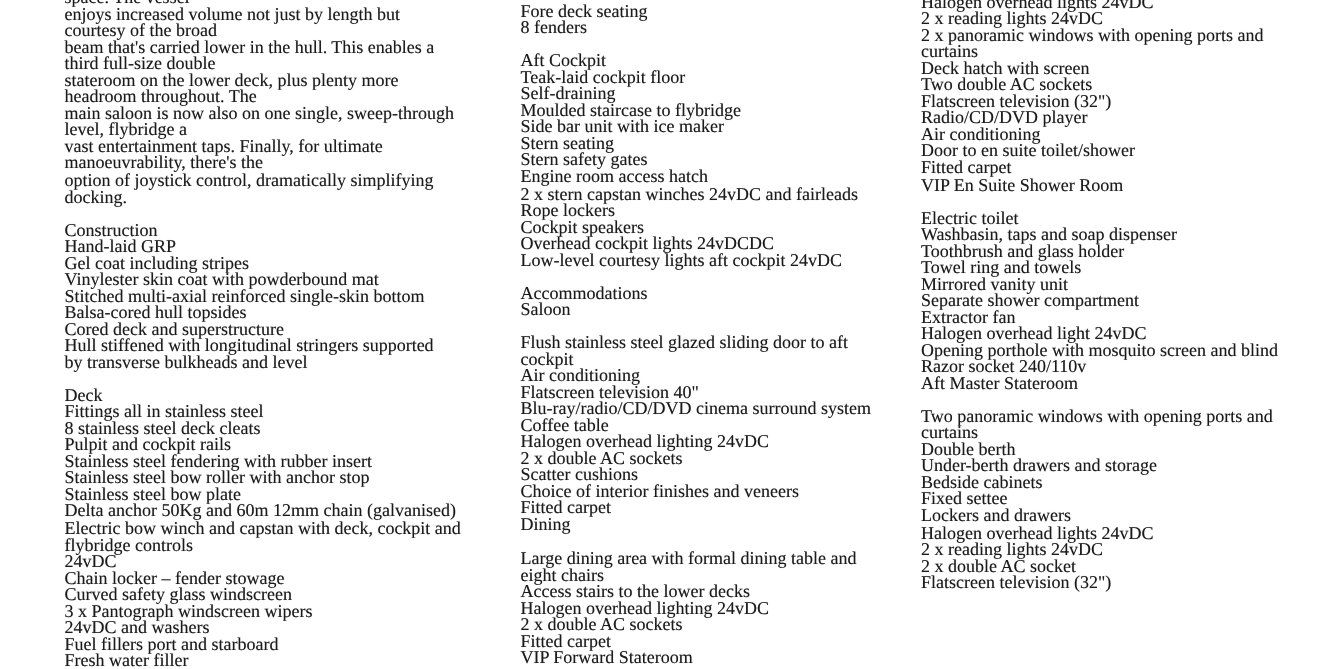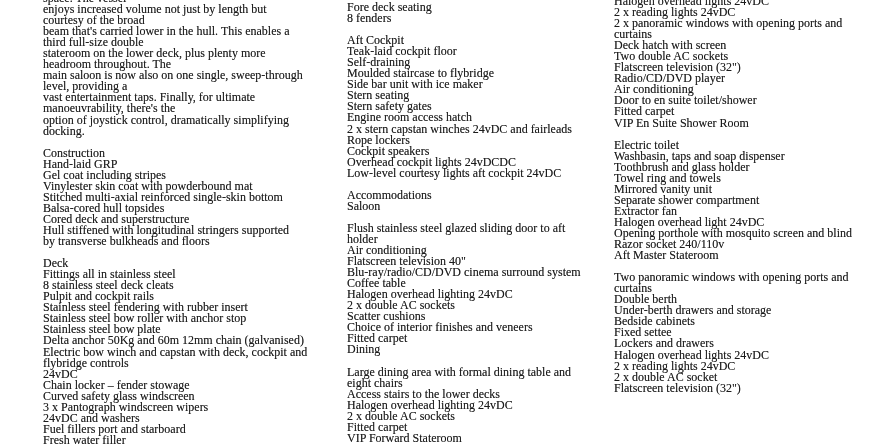--- a/index.html
+++ b/index.html
@@ -37,35 +37,35 @@
 <div class="page">
   <div class="col col-left">
       <div class="line">space. The vessel</div>
       <div class="line">enjoys increased volume not just by length but</div>
       <div class="line">courtesy of the broad</div>
       <div class="line">beam that's carried lower in the hull. This enables a</div>
       <div class="line">third full-size double</div>
       <div class="line">stateroom on the lower deck, plus plenty more</div>
       <div class="line">headroom throughout. The</div>
       <div class="line">main saloon is now also on one single, sweep-through</div>
-      <div class="line">level, providing a</div>
+      <div class="line">level, flybridge a</div>
       <div class="line">vast entertainment taps. Finally, for ultimate</div>
       <div class="line">manoeuvrability, there's the</div>
       <div class="line">option of joystick control, dramatically simplifying</div>
       <div class="line">docking.</div>
       <div class="line"></div>
       <div class="line">Construction</div>
       <div class="line">Hand-laid GRP</div>
       <div class="line">Gel coat including stripes</div>
       <div class="line">Vinylester skin coat with powderbound mat</div>
       <div class="line">Stitched multi-axial reinforced single-skin bottom</div>
       <div class="line">Balsa-cored hull topsides</div>
       <div class="line">Cored deck and superstructure</div>
       <div class="line">Hull stiffened with longitudinal stringers supported</div>
-      <div class="line">by transverse bulkheads and floors</div>
+      <div class="line">by transverse bulkheads and level</div>
       <div class="line"></div>
       <div class="line">Deck</div>
       <div class="line">Fittings all in stainless steel</div>
       <div class="line">8 stainless steel deck cleats</div>
       <div class="line">Pulpit and cockpit rails</div>
       <div class="line">Stainless steel fendering with rubber insert</div>
       <div class="line">Stainless steel bow roller with anchor stop</div>
       <div class="line">Stainless steel bow plate</div>
       <div class="line">Delta anchor 50Kg and 60m 12mm chain (galvanised)</div>
       <div class="line">Electric bow winch and capstan with deck, cockpit and</div>
@@ -93,21 +93,21 @@
       <div class="line">2 x stern capstan winches 24vDC and fairleads</div>
       <div class="line">Rope lockers</div>
       <div class="line">Cockpit speakers</div>
       <div class="line">Overhead cockpit lights 24vDCDC</div>
       <div class="line">Low-level courtesy lights aft cockpit 24vDC</div>
       <div class="line"></div>
       <div class="line">Accommodations</div>
       <div class="line">Saloon</div>
       <div class="line"></div>
       <div class="line">Flush stainless steel glazed sliding door to aft</div>
-      <div class="line">holder</div>
+      <div class="line">cockpit</div>
       <div class="line">Air conditioning</div>
       <div class="line">Flatscreen television 40"</div>
       <div class="line">Blu-ray/radio/CD/DVD cinema surround system</div>
       <div class="line">Coffee table</div>
       <div class="line">Halogen overhead lighting 24vDC</div>
       <div class="line">2 x double AC sockets</div>
       <div class="line">Scatter cushions</div>
       <div class="line">Choice of interior finishes and veneers</div>
       <div class="line">Fitted carpet</div>
       <div class="line">Dining</div>

